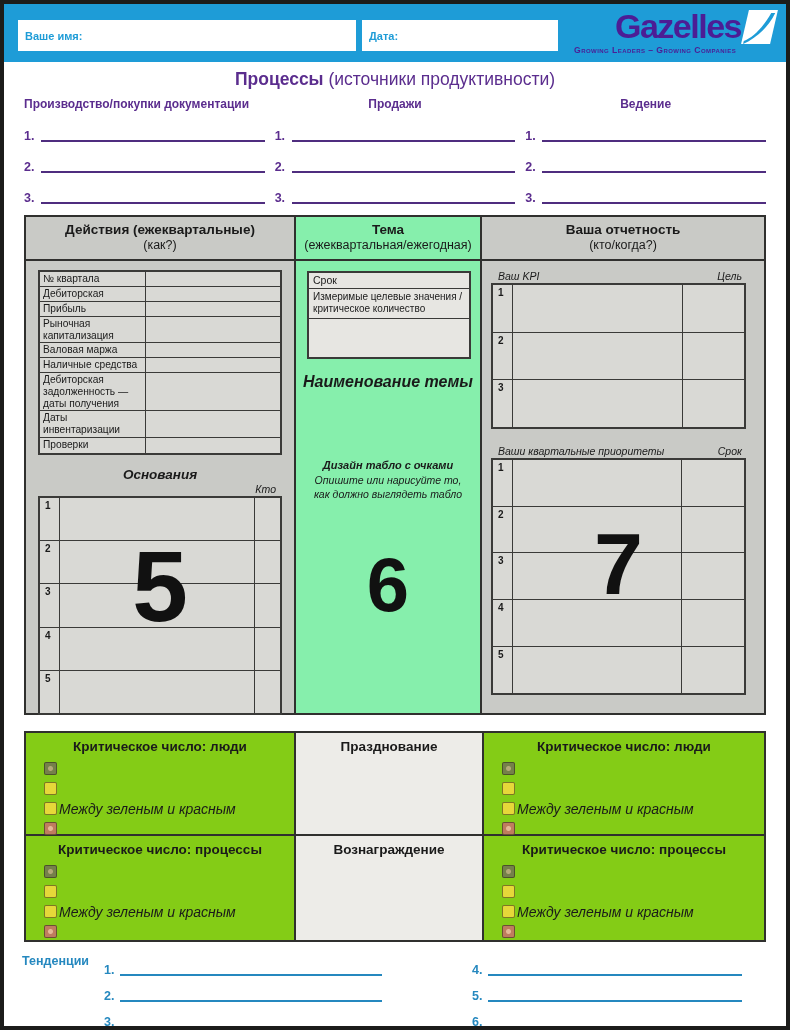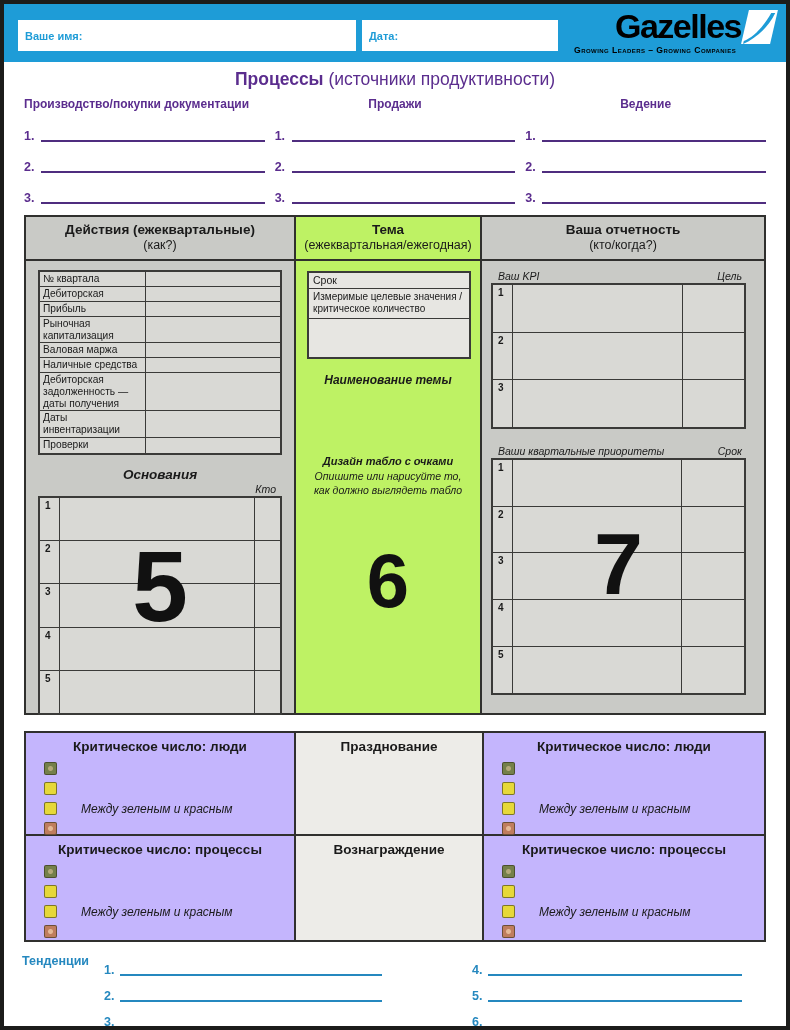--- a/index.html
+++ b/index.html
@@ -8,42 +8,42 @@
     position:relative; width:790px; height:1030px;
     border:4px solid #1c1c1a; background:#ffffff; overflow:hidden;
     font-family:"Liberation Sans","DejaVu Sans",sans-serif; color:#1a1a1a;
   }
   
   .topband { position:relative; height:58px; background:#1E9CD7; }
   .field { position:absolute; background:#fff; display:flex; align-items:center; padding:0 7px; }
   .field-name { left:14px; top:16px; width:338px; height:31px;align-items:center; }
   .field-date { left:358px; top:16px; width:196px; height:31px; }
   .field-label { color:#1E9CD7; font-weight:bold; font-size:11px; }
-  .logo { position:absolute; right:12px; top:6px; width:200px; color:#000000; }
+  .logo { position:absolute; right:12px; top:6px; width:200px; color:#4c1d95; }
   .logo-row { display:flex; align-items:flex-start; justify-content:flex-end; }
   .logo-word { font-size:34px; font-weight:bold; letter-spacing:-1.5px; line-height:0.95; }
   .logo-mark { width:29px; height:34px; margin-left:4px; background:#fff; transform:skewX(-13deg); position:relative; overflow:hidden; }
   .logo-mark svg { position:absolute; left:0; top:0; }
   .logo-tagline { font-size:8.6px; font-weight:bold; font-variant:small-caps; letter-spacing:0.45px; text-align:left; margin-top:1px; white-space:nowrap; }
   
   .title-row { text-align:center; margin-top:7px; font-size:17.5px; color:#5B2D8E; line-height:1.25; }
   .title-main { font-weight:bold; }
   
   .top-lists { display:flex; margin:6px 20px 0; gap:10px; }
   .top-col { flex:1; }
   .top-heading { font-size:12px; font-weight:bold; color:#5B2D8E; text-align:center; height:15px; }
   .top-col.first .top-heading { text-align:left; }
   .blank-row { display:flex; align-items:flex-end; height:31px; }
   .blank-num { font-size:12.5px; font-weight:bold; color:#5B2D8E; width:17px; line-height:1; }
   .blank-line { flex:1; border-bottom:2px solid #4F2D7F; margin-bottom:1px; }
   
   .main-grid { display:flex; margin:10px 20px 16px; border:2px solid #30302e; height:500px; }
   .mcol { position:relative; }
   .mcol-left  { width:268px; background:#c9cac6; }
-  .mcol-mid   { width:188px; background:#bef264; border-left:2px solid #30302e; border-right:2px solid #30302e; }
+  .mcol-mid   { width:188px; background:#86efac; border-left:2px solid #30302e; border-right:2px solid #30302e; }
   .mcol-right { flex:1; background:#c9cac6; }
   .mcol-header { height:44px; border-bottom:2px solid #30302e; text-align:center; padding-top:5px; }
   .mcol-header .t1 { font-size:13.5px; font-weight:bold; line-height:1.2; }
   .mcol-header .t2 { font-size:12.5px; line-height:1.2; }
   
   .metrics { margin:9px 12px 0; border:2px solid #3a3a38; }
   .metric-row { display:flex; border-bottom:1px solid #3a3a38; background:#d9d9d5; min-height:15px; }
   .metric-row:last-child { border-bottom:none; }
   .metric-row.h2 { min-height:26px; }
   .metric-row.h3 { min-height:38px; }
@@ -62,44 +62,44 @@
   .w-goal { width:62px; }
   .w-srok { width:63px; }
   .big-num { position:absolute; left:0; right:0; text-align:center; font-weight:bold; color:#111; line-height:1; pointer-events:none; z-index:2; }
   .big-5 { top:38px; font-size:100px; }
   .big-7 { top:60px; font-size:88px; }
   
   .srok-box { margin:10px 9px 0 11px; border:2px solid #3a3a38; text-align:left; }
   .srok-row1 { font-size:10.5px; padding:1px 4px; border-bottom:1px solid #3a3a38; background:#e7e6e2; height:16px; }
   .srok-row2 { font-size:10px; padding:2px 4px; border-bottom:1px solid #3a3a38; background:#e7e6e2; min-height:30px; line-height:1.25; }
   .srok-row3 { height:38px; background:#e7e6e2; }
-  .theme-name { margin-top:14px; font-weight:bold; font-style:italic; font-size:12px; text-align:center; }
+  .theme-name { margin-top:14px; font-weight:bold; font-style:italic; font-size:16px; text-align:center; }
   .scoreboard-title { margin-top:68px; font-weight:bold; font-style:italic; font-size:11px; text-align:center; }
   .scoreboard-hint { margin:3px 13px 0; font-style:italic; font-size:10.5px; line-height:1.3; text-align:center; }
   .big-6 { margin-top:46px; font-size:76px; text-align:center; font-weight:bold; line-height:1; color:#111; }
   
   .labels-row { display:flex; justify-content:space-between; font-style:italic; font-size:10.5px; margin:9px 22px 1px 16px; }
   .labels-row.second { margin-top:16px; }
   .rtable { margin:0 18px 0 9px; }
   .kpi-table { height:146px; }
   .pri-table { height:237px; }
   
   .bottom-grid { display:grid; grid-template-columns:268px 190px 1fr; grid-template-rows:103px 104px; margin:10px 20px 0; border:2px solid #30302e; }
   .bcell { position:relative; }
-  .bcell.gray { background:#c4b5fd; }
+  .bcell.gray { background:#84cc16; }
   .bcell.light { background:#edece8; border-left:2px solid #30302e; border-right:2px solid #30302e; }
   .bcell.toprow { border-bottom:2px solid #30302e; }
   .bcell-title { text-align:center; font-weight:bold; font-size:13.5px; margin-top:6px; }
   .squares { position:absolute; left:18px; top:26px; }
   .square-row { display:flex; align-items:center; height:20px; }
   .status-square { width:13px; height:13px; border-radius:2px; border:1px solid rgba(40,40,20,0.55); }
   .sq-green { background:radial-gradient(circle at 50% 50%, #b3a878 0 2px, #75804A 3px); }
   .sq-yellow { background:#E6D839; }
   .sq-red { background:radial-gradient(circle at 50% 50%, #e5b896 0 2px, #BF7D5E 3px); }
-  .square-label { font-style:italic; font-size:12px; margin-left:24px; white-space:nowrap; }
+  .square-label { font-style:italic; font-size:14px; margin-left:2px; white-space:nowrap; }
   
   .trends { position:relative; margin-top:9px; height:84px; }
   .trends-label { position:absolute; left:18px; top:3px; color:#2588BF; font-weight:bold; font-size:12.5px; }
   .tgroup { position:absolute; top:0; }
   .tgroup-left { left:100px; width:278px; }
   .tgroup-right { left:468px; width:270px; }
   .trow { display:flex; align-items:flex-end; height:26px; }
   .trow .tnum { color:#2588BF; font-weight:bold; font-size:12.5px; width:16px; line-height:1; }
   .trow .tline { flex:1; border-bottom:2px solid #2588BF; margin-bottom:1px; }
 </style>

